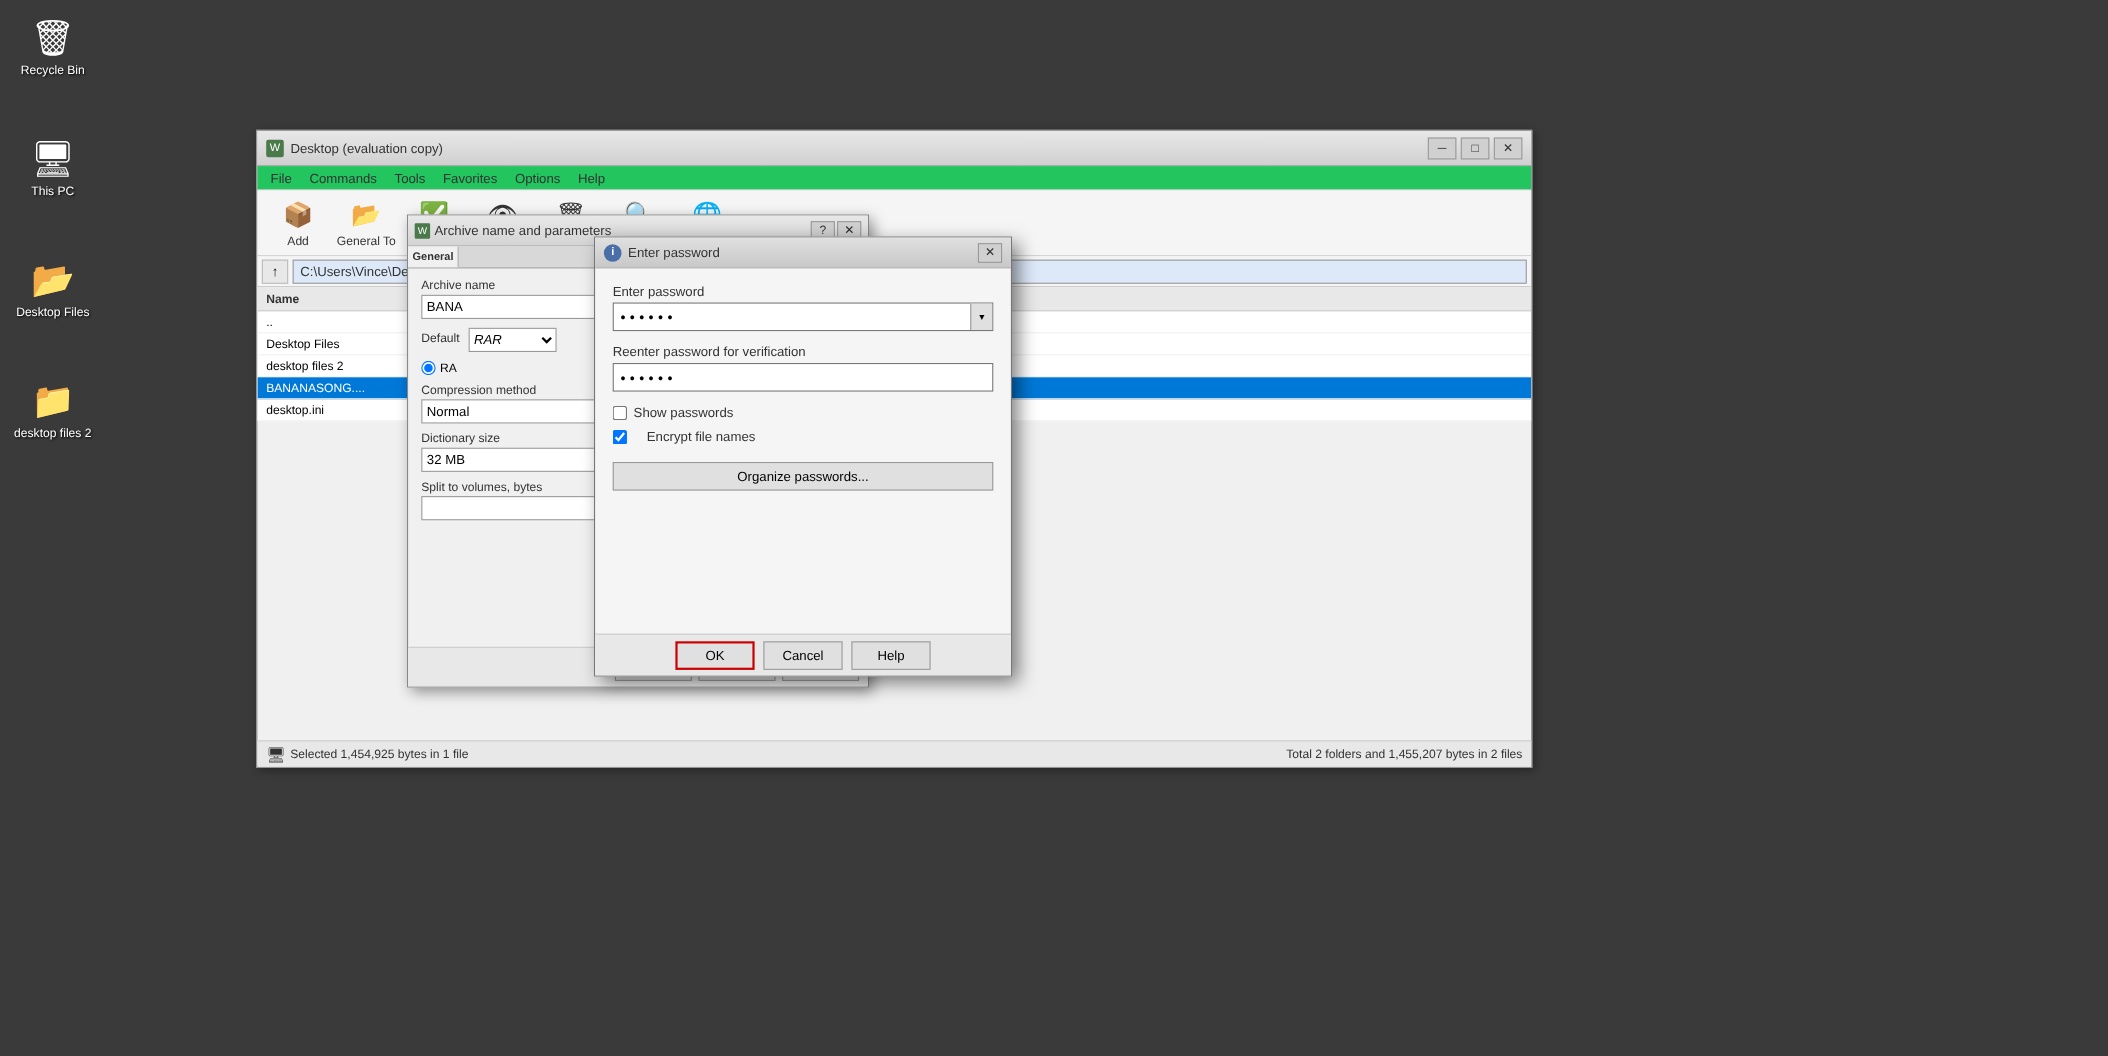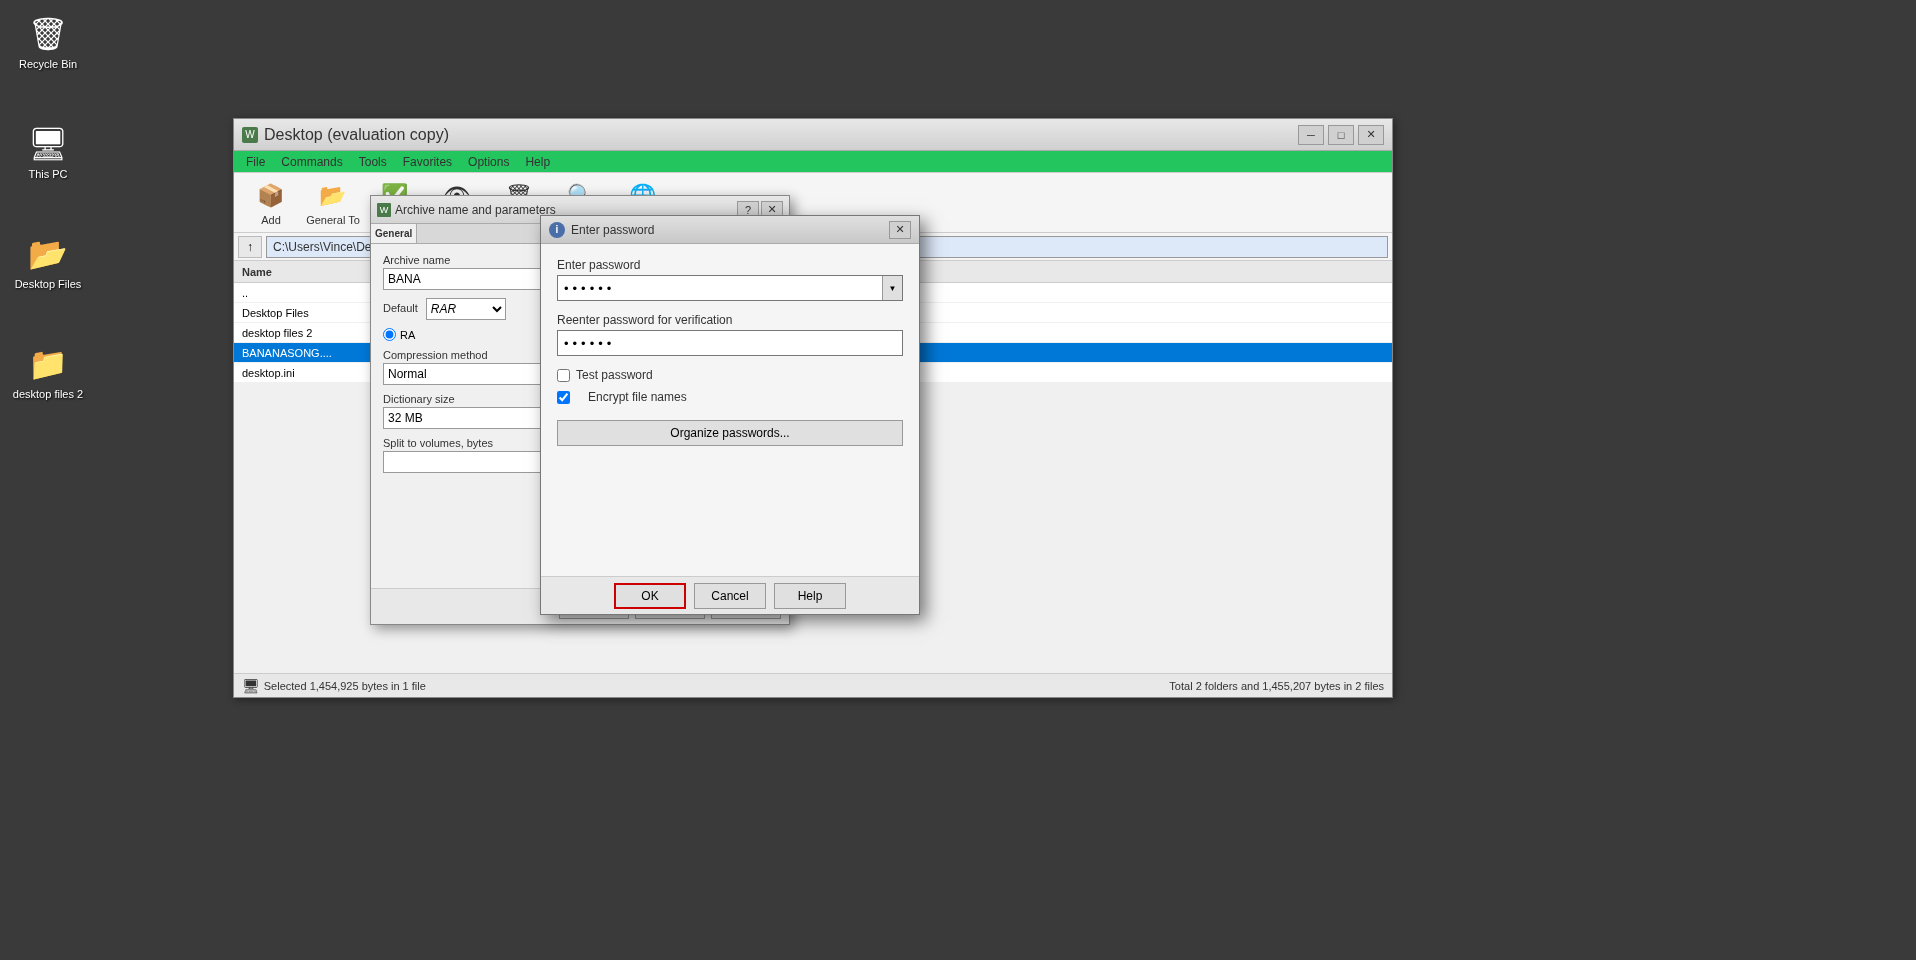--- a/index.html
+++ b/index.html
@@ -68,21 +68,21 @@
       height: 16px;
       background: #4a7a4a;
       border-radius: 2px;
       font-size: 10px;
       display: flex;
       align-items: center;
       justify-content: center;
       color: white;
     }
     .winrar-title-text {
-      font-size: 16px;
+      font-size: 12px;
       color: #333;
     }
     .titlebar-buttons {
       display: flex;
       gap: 4px;
     }
     .titlebar-btn {
       width: 26px;
       height: 20px;
       background: #d0d0d0;
@@ -793,21 +793,21 @@
       <div class="pwd-input-row">
         <input type="password" class="pwd-input" value="123456" style="">
         <div class="pwd-dropdown-btn">▼</div>
       </div>
 
       <div class="pwd-field-label">Reenter password for verification</div>
       <input type="password" style="width: 100%; height: 26px; border: 1px solid rgb(119, 119, 119); background: white; padding: 2px 6px; font-size: 13px; letter-spacing: 4px; margin-bottom: 12px;" value="123456">
 
       <div class="pwd-checkbox-row">
         <input type="checkbox" style="">
-        <label>Test password</label>
+        <label>Show passwords</label>
       </div>
 
       <div class="pwd-checkbox-encrypt">
         <input type="checkbox" checked="" style="">
         <label>Encrypt file names</label>
       </div>
 
       <button class="pwd-organize-btn">Organize passwords...</button>
     </div>
 

